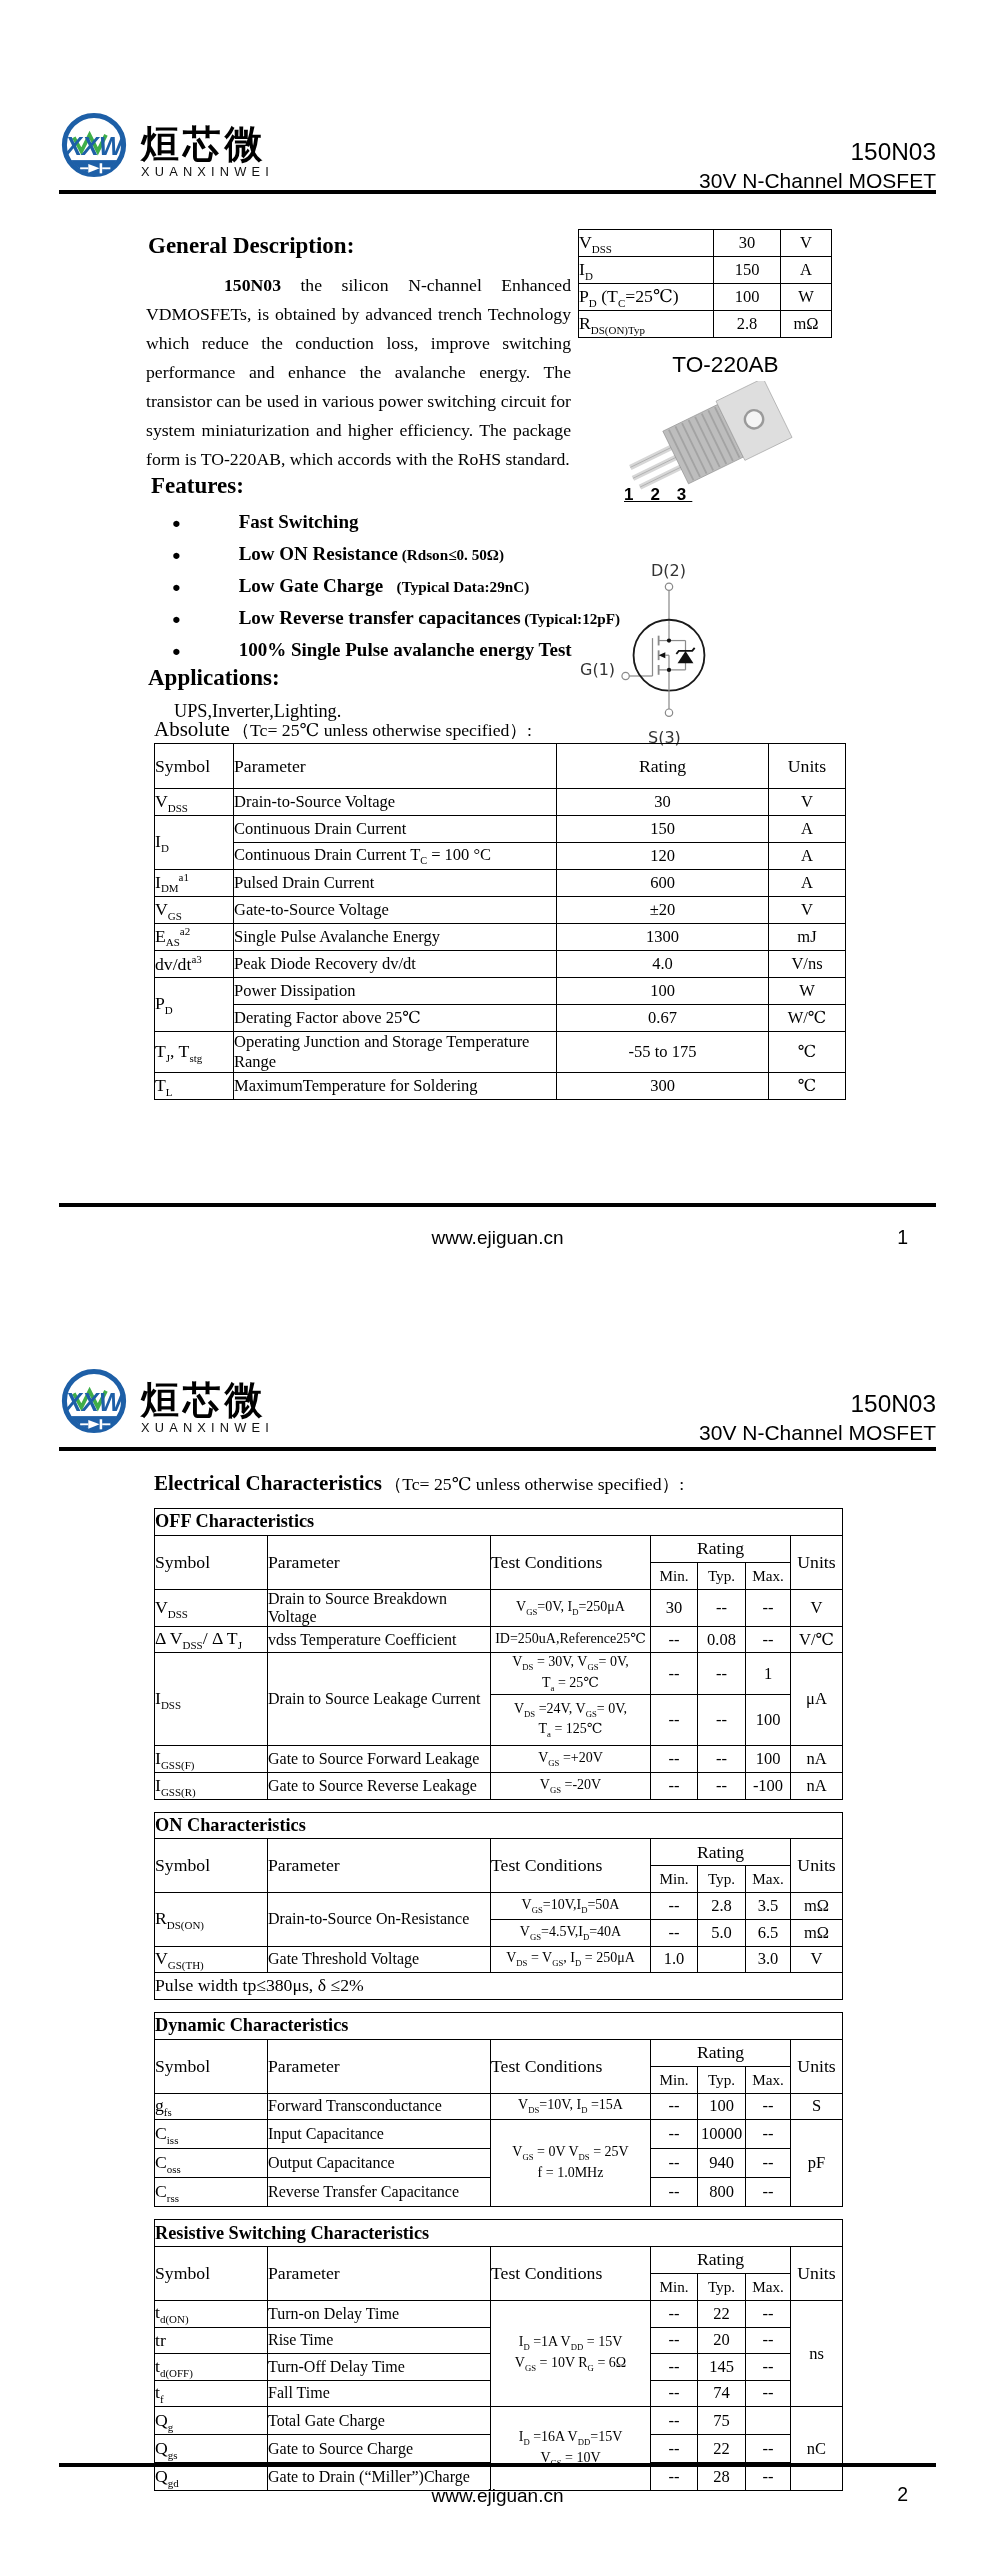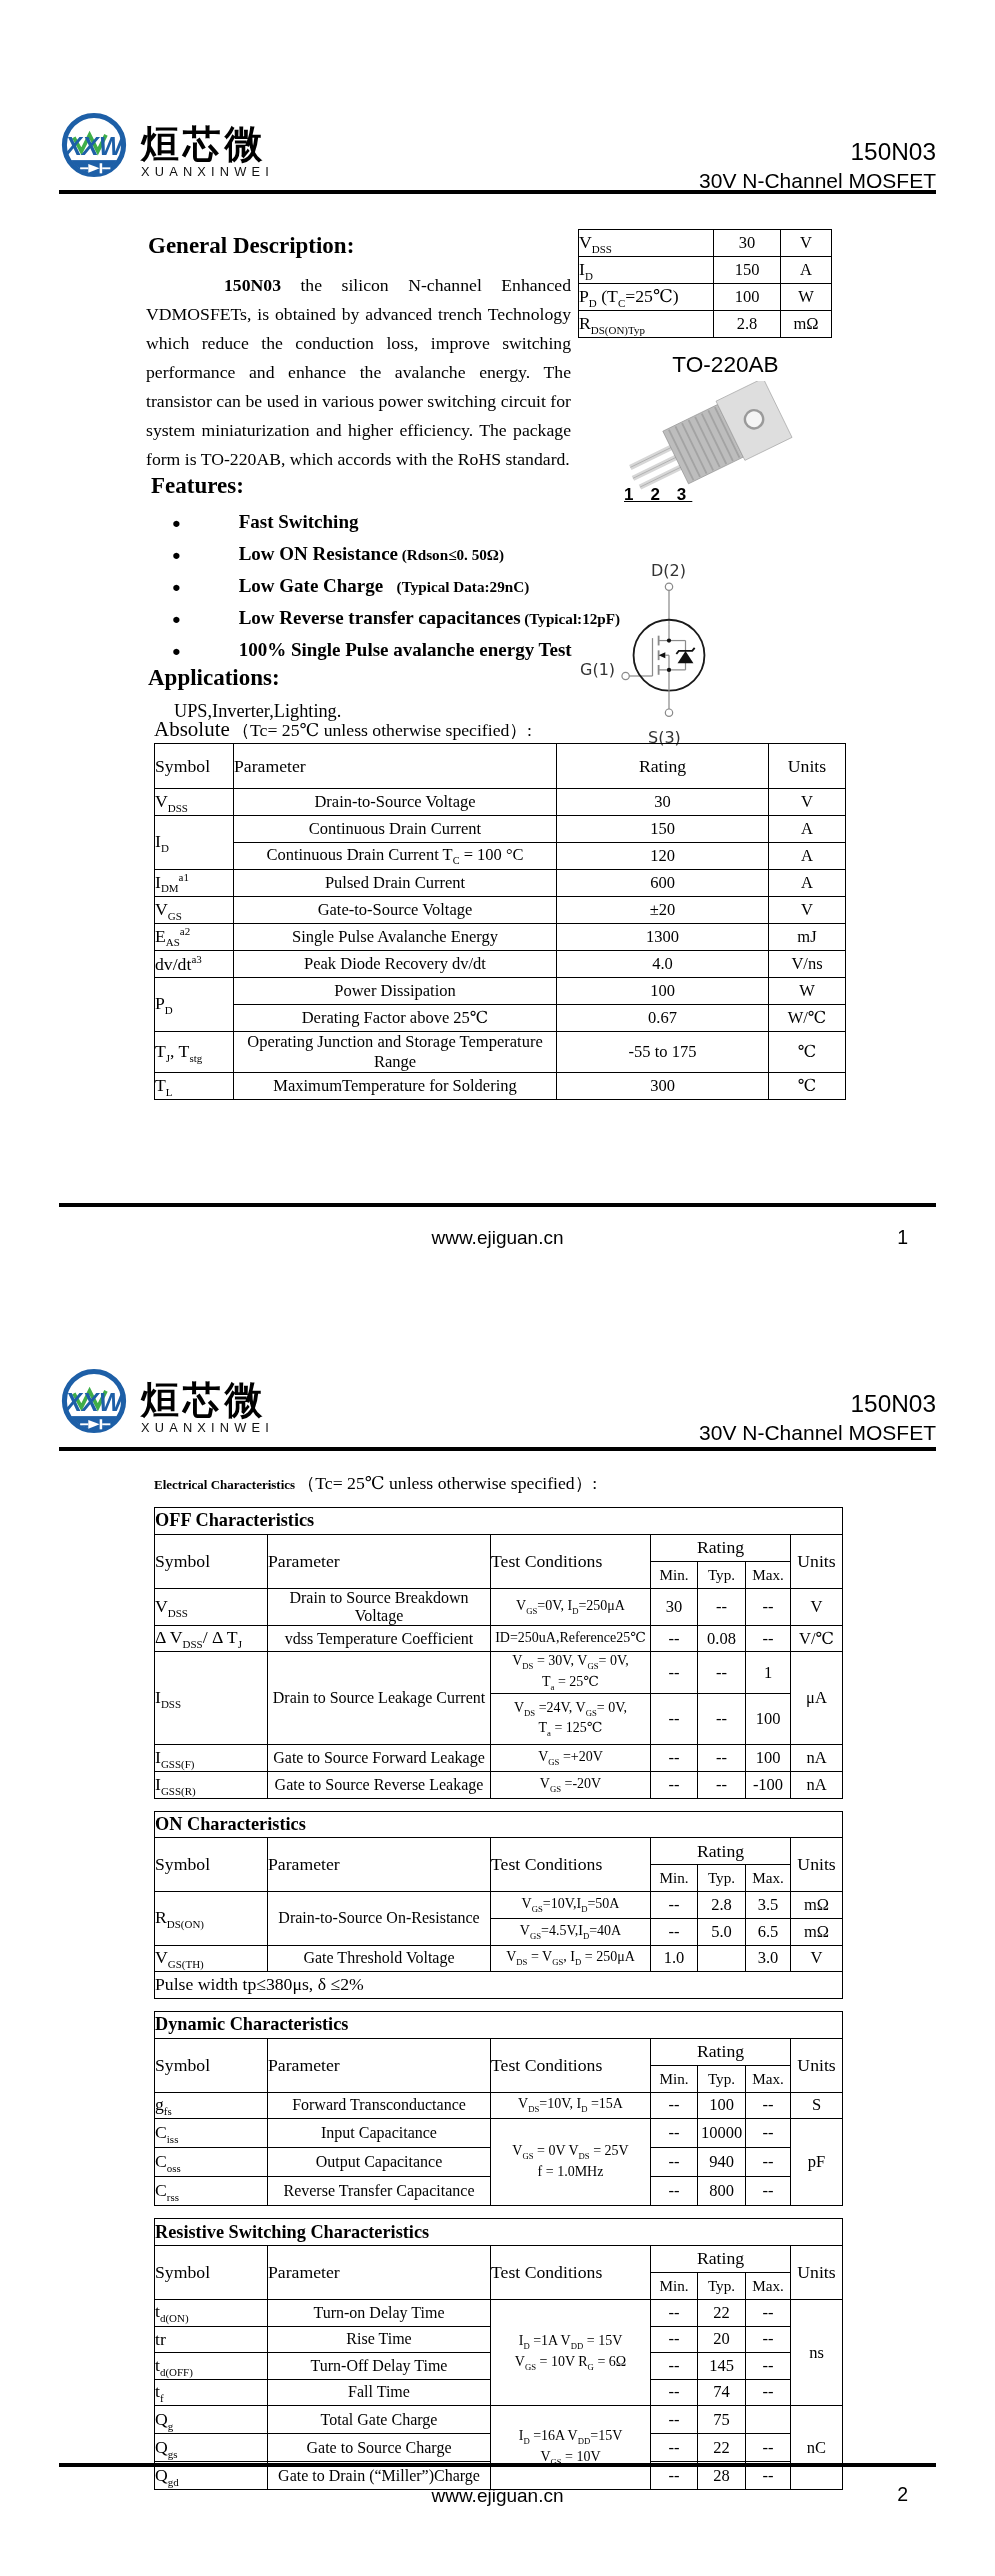--- a/index.html
+++ b/index.html
@@ -17,21 +17,21 @@
   .hdr-sub{font-size:21px;}
   
   .sec-title{font-size:23px;font-weight:bold;}
   
   .para{font-size:17.7px;line-height:29px;text-align:justify;text-indent:78px;}
   
   table{border-collapse:collapse;table-layout:fixed;}
   .t{border:1.8px solid #000;}
   .t td,.t th{border:1.2px solid #000;overflow:hidden;padding:0;}
   .sym{font-size:17.7px;text-align:left;padding:1.2px 2.4px 1.2px 7.3px;}
-  .par{font-size:16px;text-align:center;padding:1.2px 2.4px 1.2px 7.3px;}
+  .par{font-size:16px;text-align:left;padding:1.2px 2.4px 1.2px 7.3px;}
   .cnd{font-size:14px;text-align:center;padding:1.2px 2.4px 1.2px 6.1px;line-height:1.35;}
   .val{font-size:16.5px;text-align:center;}
   .uni{font-size:16.5px;text-align:center;}
   .t th{font-weight:normal;}
   .th1{font-size:17.7px;text-align:center;}
   .thL{font-size:17.7px;text-align:left;padding-left:7.3px;}
   .th2{font-size:15.2px;text-align:center;}
   .sect{font-weight:bold;font-size:18.3px;text-align:left;padding:2.4px 2.4px 2.4px 7.3px;height:27px;}
   .note-row{font-size:17.7px;text-align:left;padding:3.7px 2.4px 3.7px 7.3px;}
   sub{font-size:62%;}
@@ -334,21 +334,21 @@
     </div>
   </div>
   <div class="abs hdr-right" style="right:59px;top:101px;">
     <div class="hdr-part">150N03</div>
     <div class="hdr-sub">30V N-Channel MOSFET</div>
   </div>
   <div class="hdr-rule" style="top:159px;"></div>
 
   <div class="abs" style="left:154px;top:183px;width:700px;">
     <div style="margin-bottom:12.2px;">
-      <span style="font-size:13px;font-weight:bold;">Electrical Characteristics</span>
+      <span style="font-size:21px;font-weight:bold;">Electrical Characteristics</span>
       <span style="font-size:17.7px;">（Tc= 25℃  unless otherwise specified）:</span>
     </div>
 
     <table class="t spec" style="width:688px;">
       <colgroup>
           <col style="width:113px">
           <col style="width:223px">
           <col style="width:160px">
           <col style="width:47px">
           <col style="width:48px">

